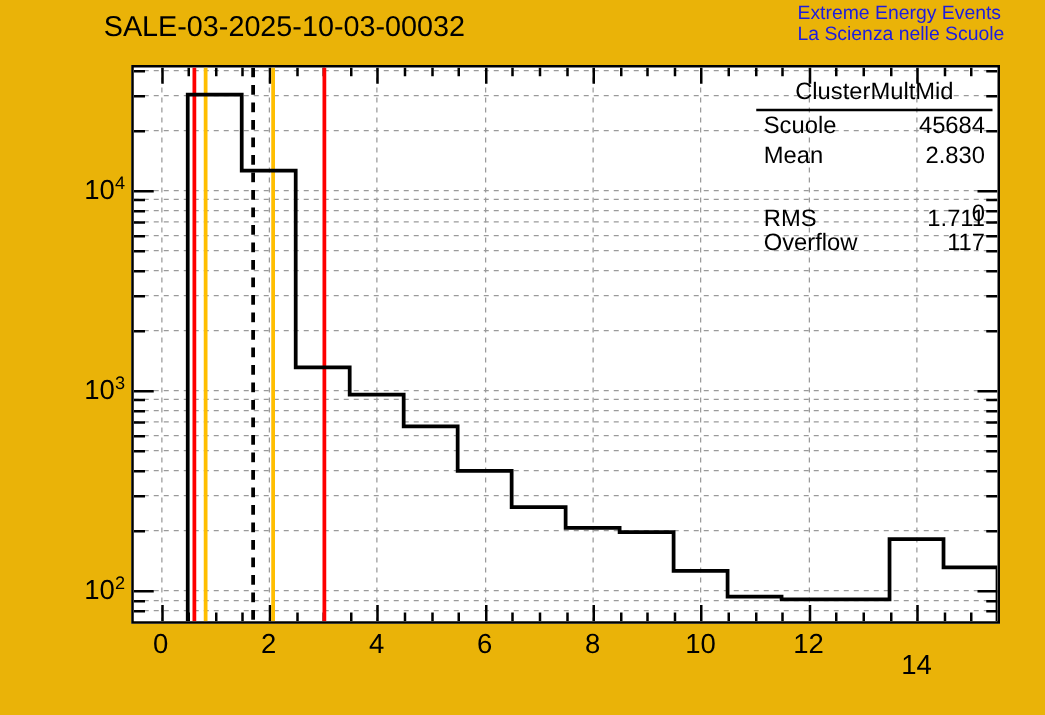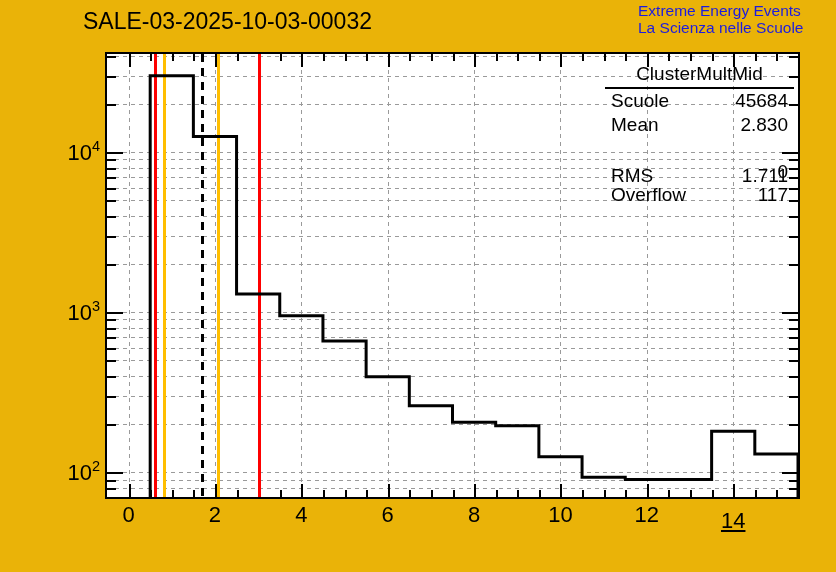--- a/index.html
+++ b/index.html
@@ -350,21 +350,21 @@
     </div>
 
   <div id="xlabels">
       <div class="xlab" style="left: 128.594px; top: 502px;">0</div>
       <div class="xlab" style="left: 214.969px; top: 502px;">2</div>
       <div class="xlab" style="left: 301.344px; top: 502px;">4</div>
       <div class="xlab" style="left: 387.719px; top: 502px;">6</div>
       <div class="xlab" style="left: 474.094px; top: 502px;">8</div>
       <div class="xlab" style="left: 560.469px; top: 502px;">10</div>
       <div class="xlab" style="left: 646.844px; top: 502px;">12</div>
-      <div class="xlab" style="left: 733.219px; top: 508px; text-decoration: underline;">14</div>
+      <div class="xlab" style="left: 733.219px; top: 519px;">14</div>
     </div>
 
 
   <div id="statsbox">
     <div id="stats-name">ClusterMultMid</div>
     <div id="statrows">
         <div class="statrow" style="top: 27px;">
           <span class="k">Scuole</span>
           <span class="v">45684</span>
         </div>

